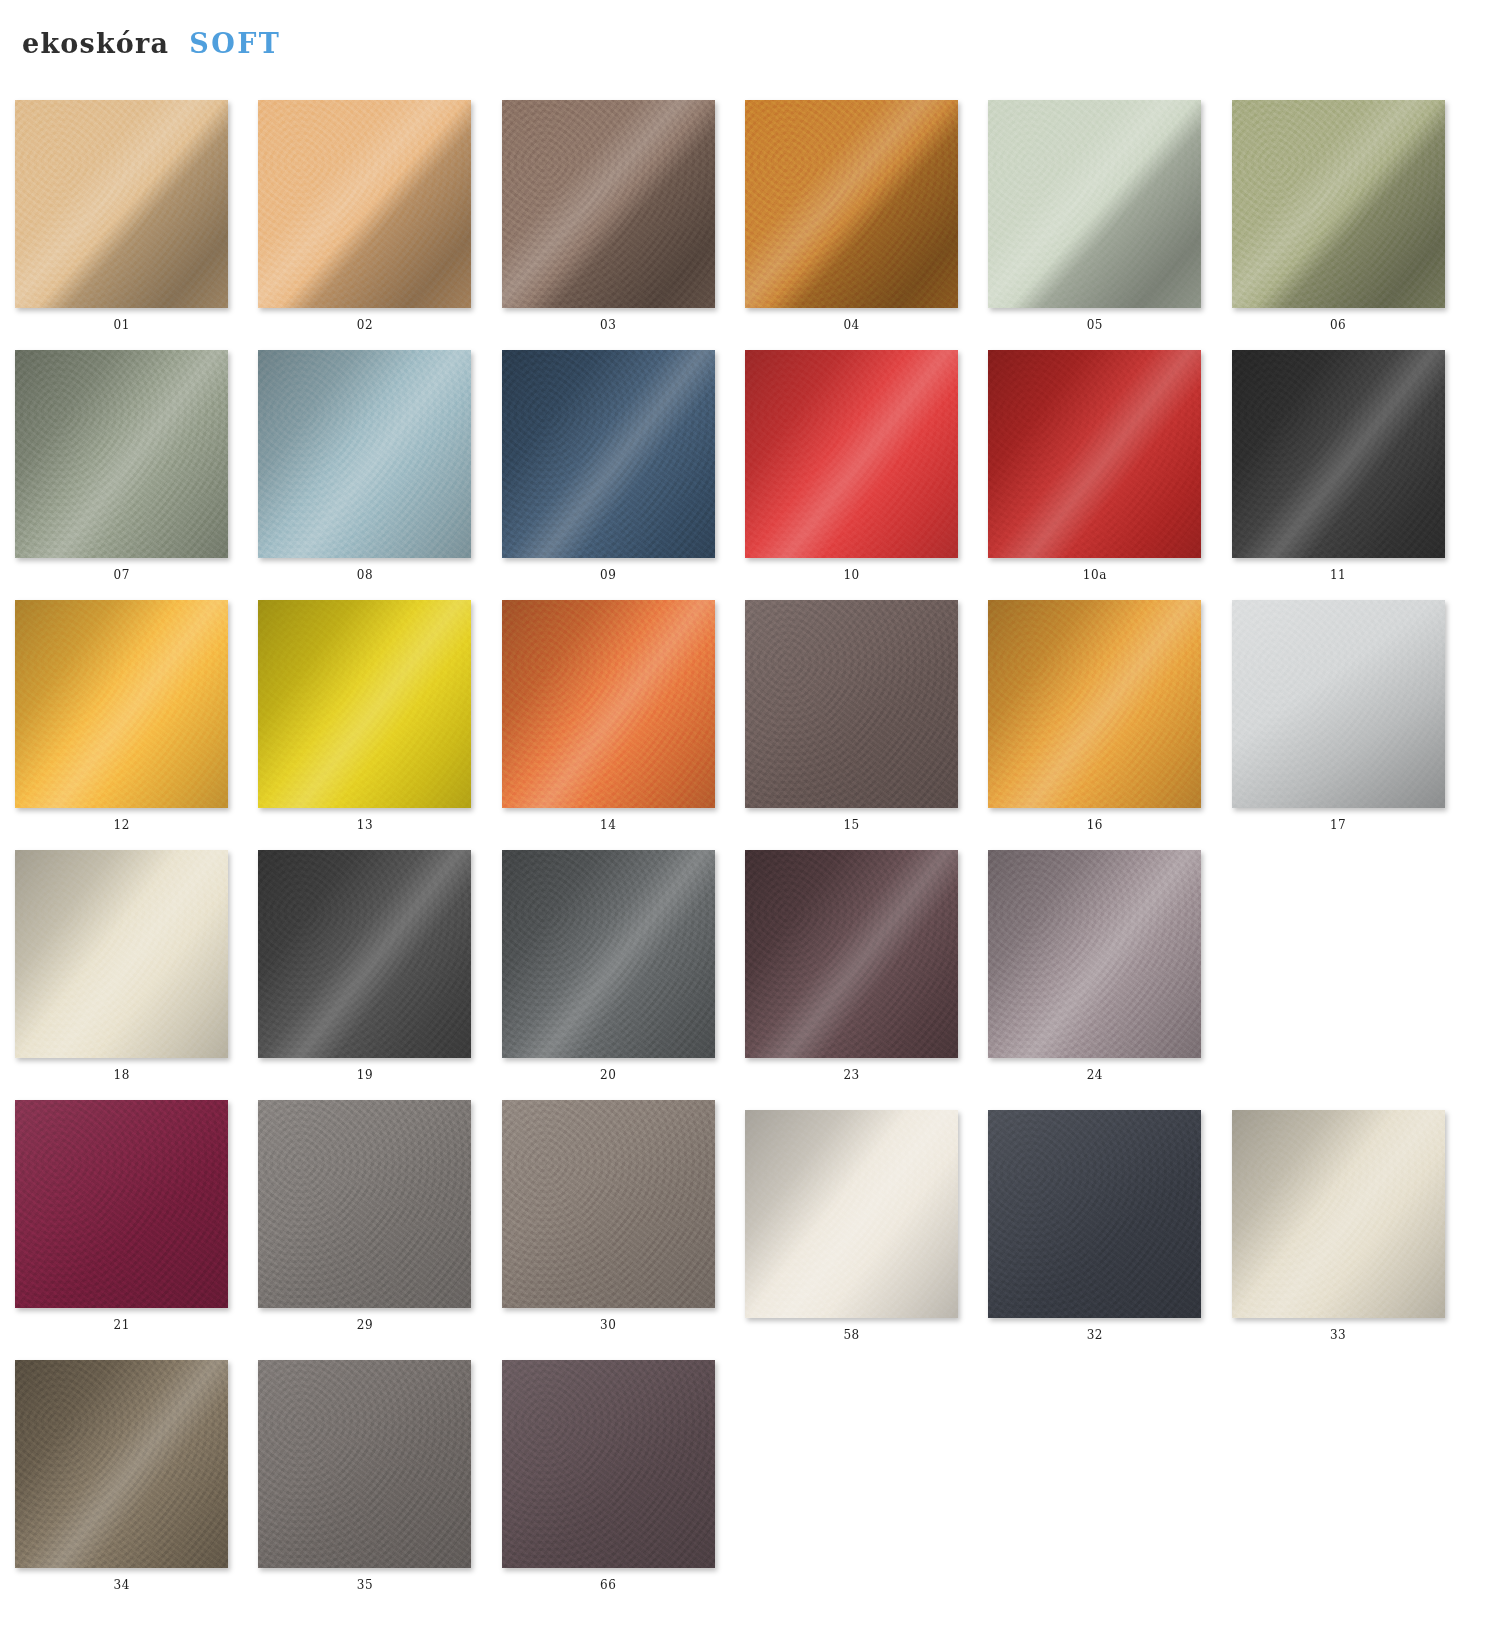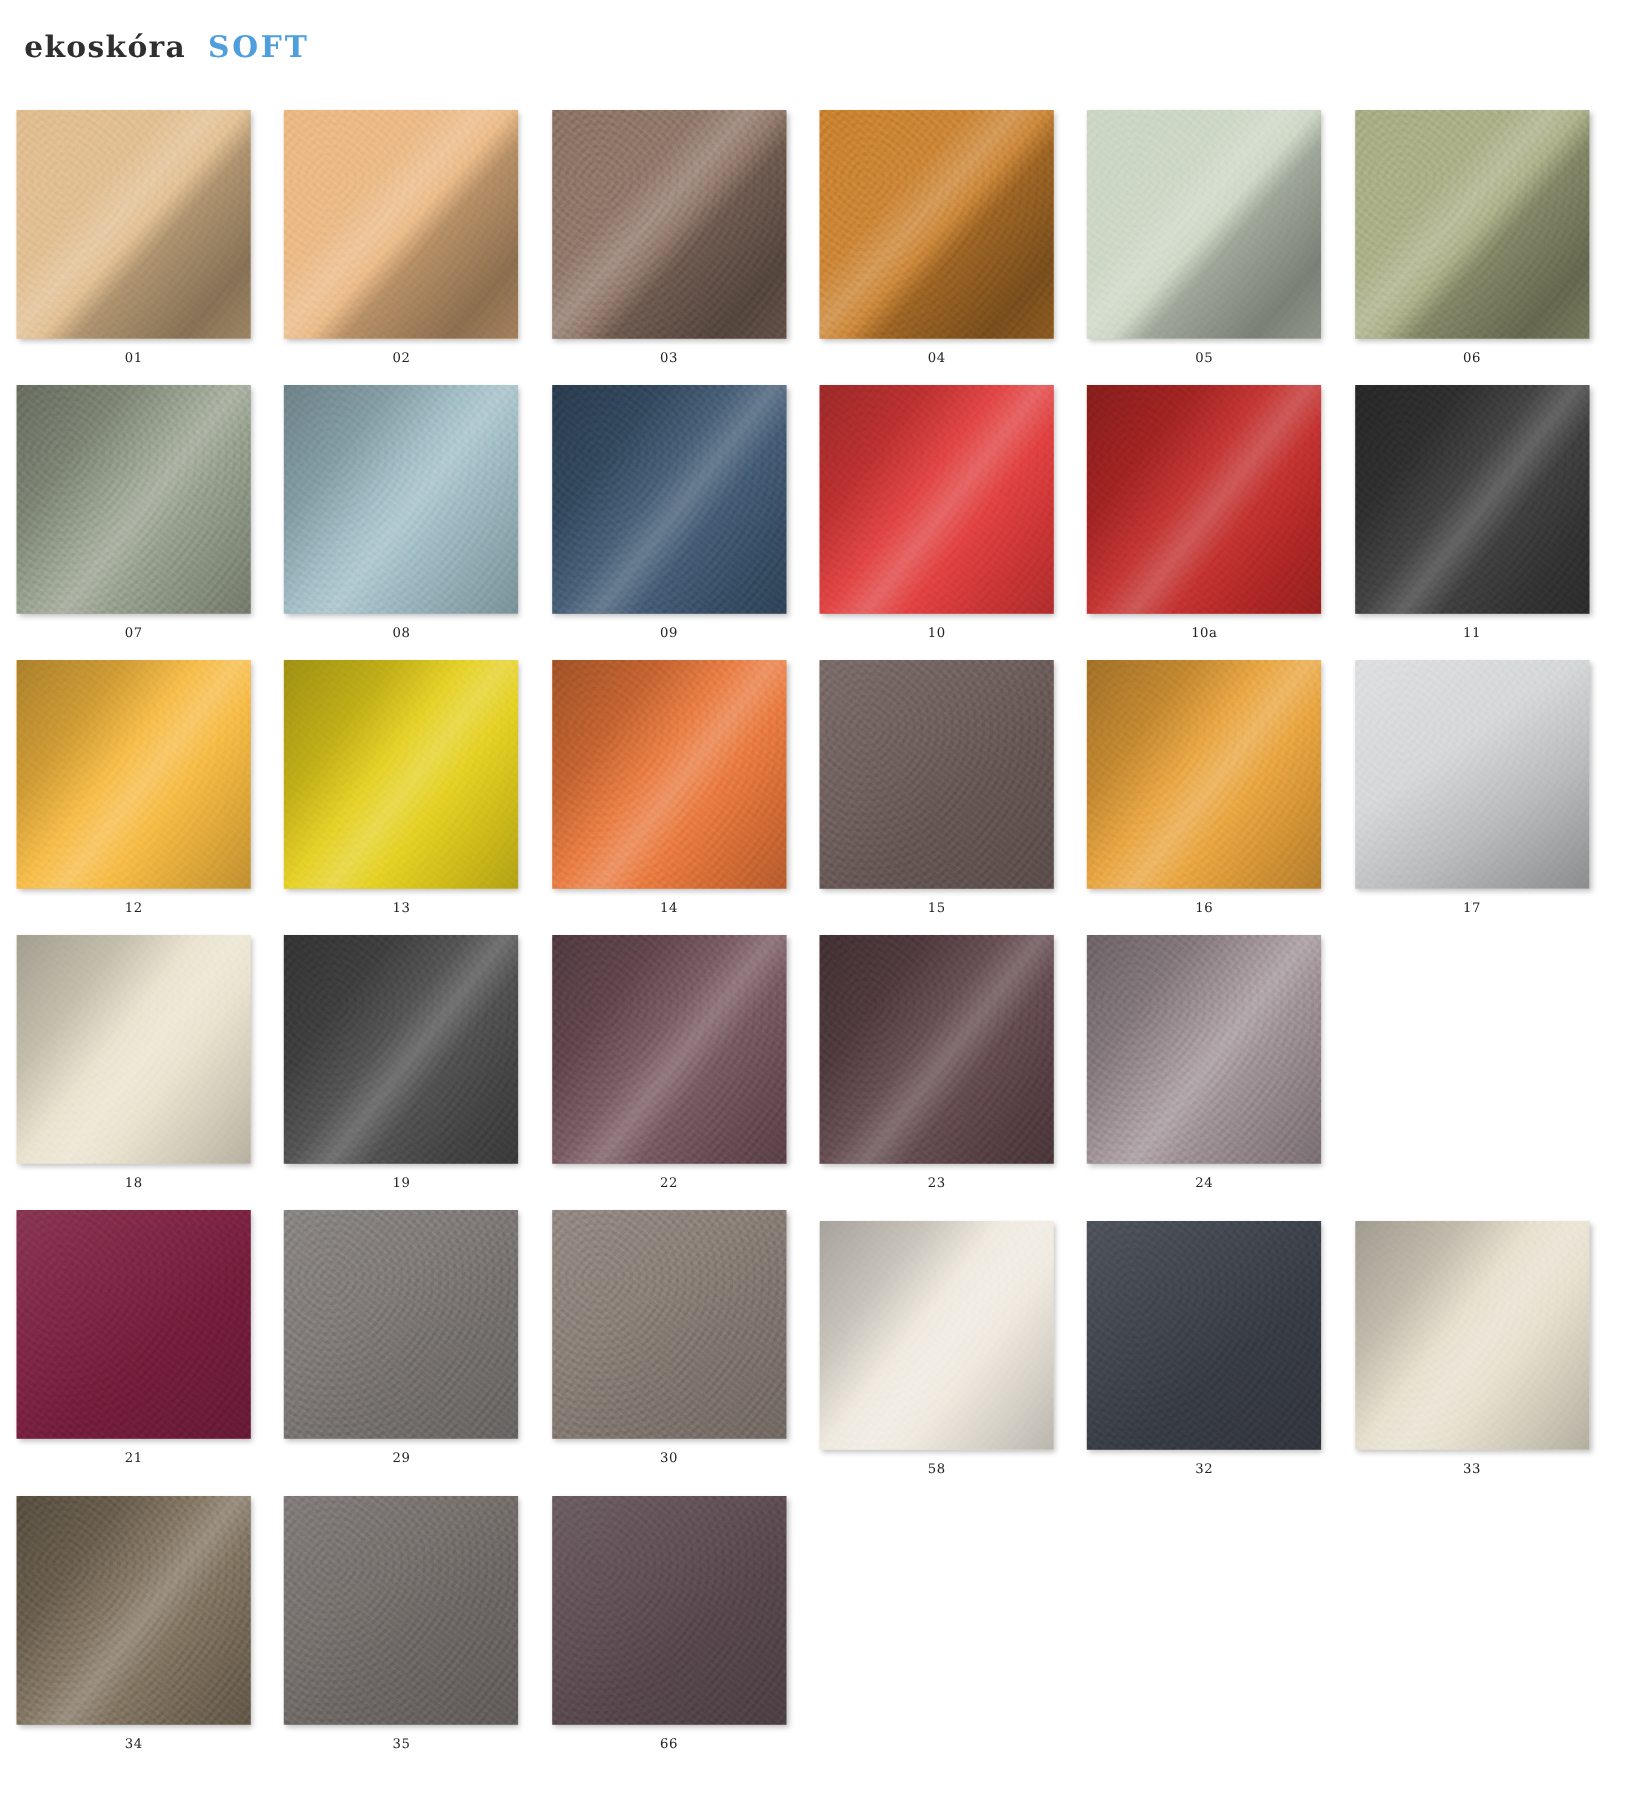--- a/index.html
+++ b/index.html
@@ -235,22 +235,22 @@
       <div class="row">
         <div class="cell">
           <div class="swatch fold-b" style="background-color: rgb(233, 226, 205);"></div>
           <div class="label">18</div>
         </div>
         <div class="cell">
           <div class="swatch fold-b" style="background-color: rgb(74, 74, 74);"></div>
           <div class="label">19</div>
         </div>
         <div class="cell">
-          <div class="swatch fold-b" style="background-color: rgb(115, 83, 91);"></div>
-          <div class="label">22</div>
+          <div class="swatch fold-b" style="background-color: rgb(95, 99, 101);"></div>
+          <div class="label">20</div>
         </div>
         <div class="cell">
           <div class="swatch fold-b" style="background-color: rgb(94, 69, 73);"></div>
           <div class="label">23</div>
         </div>
         <div class="cell">
           <div class="swatch fold-b" style="background-color: rgb(156, 142, 147);"></div>
           <div class="label">24</div>
         </div>
       </div>

